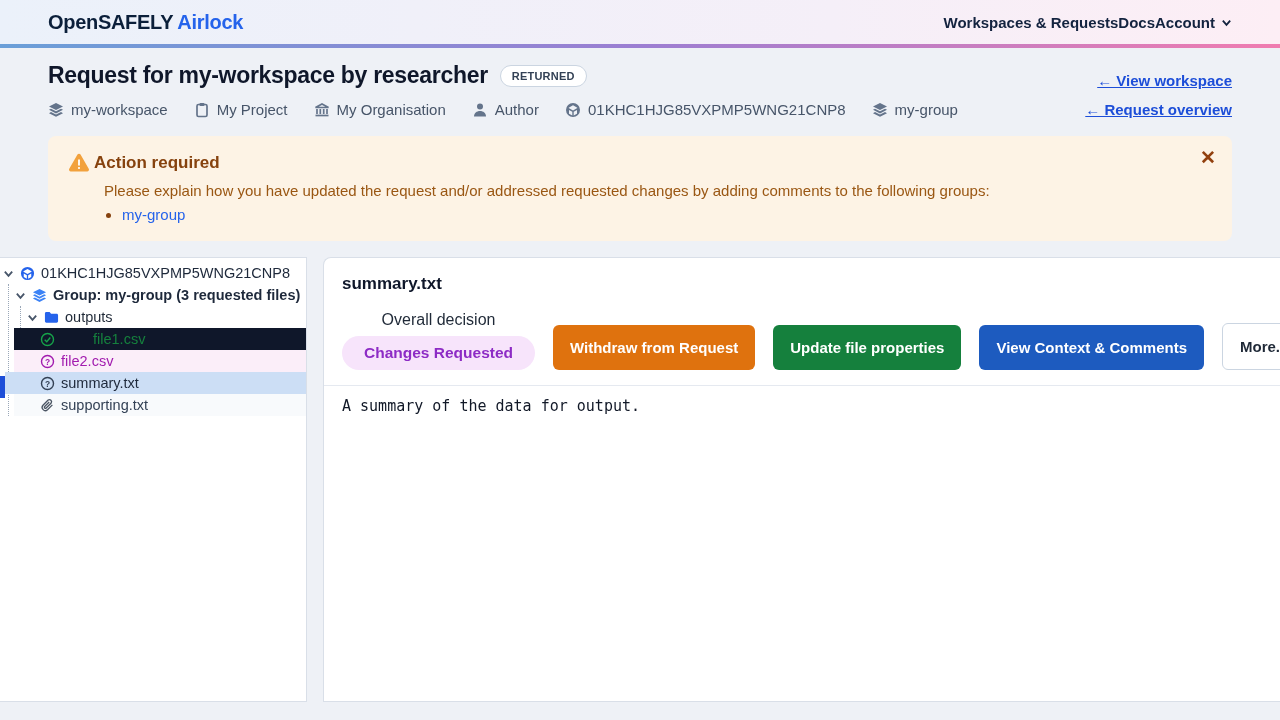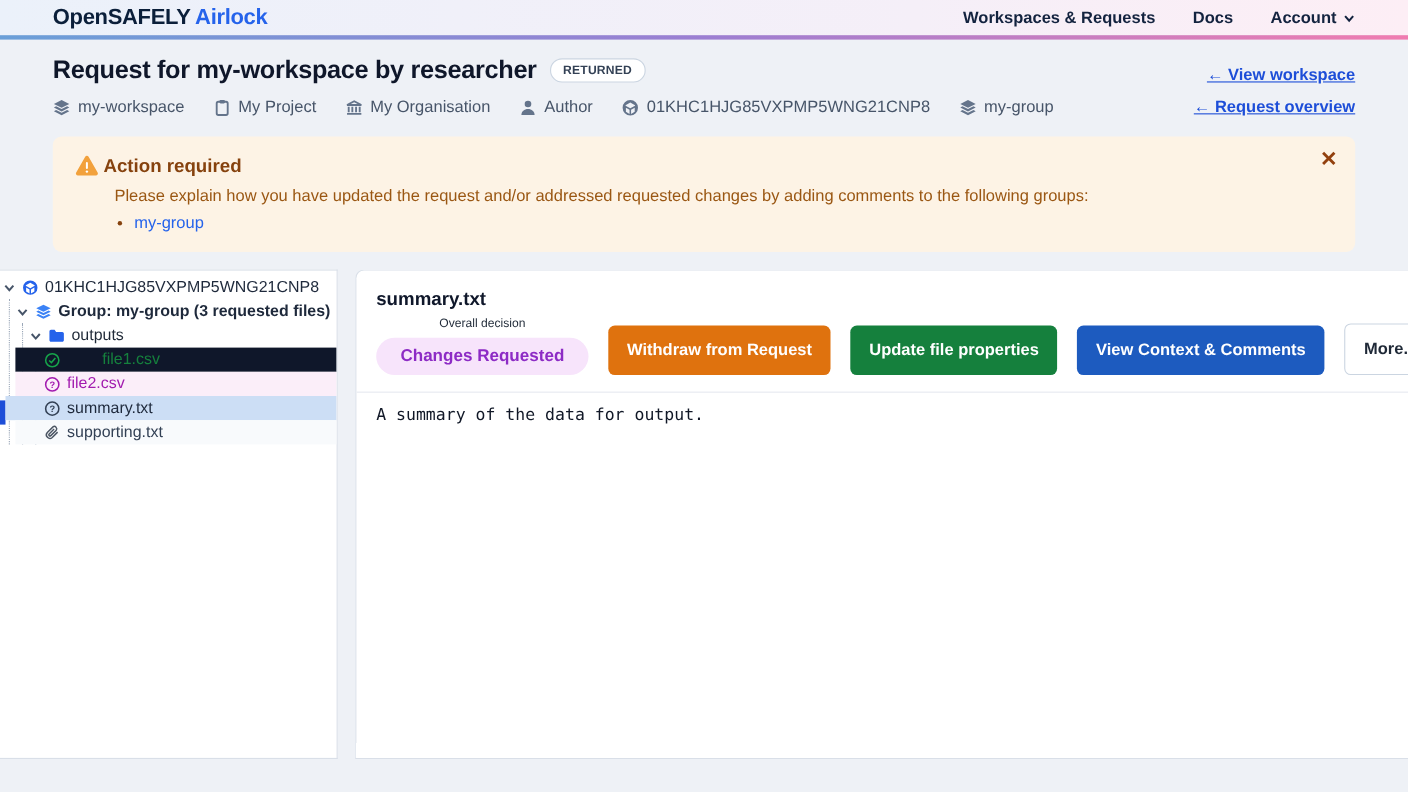--- a/index.html
+++ b/index.html
@@ -4,30 +4,30 @@
 <style>
   * { box-sizing: border-box; margin: 0; padding: 0; }
   html, body { width: 1280px; height: 720px; overflow: hidden; }
   body {
     font-family: "Liberation Sans", sans-serif;
     background: #eef1f6;
     color: #1f2937;
   }
   
   .topbar {
-    height: 32px;
+    height: 44px;
     background: linear-gradient(90deg, #ebf1fa 0%, #f5eff8 65%, #fdeef5 100%);
     display: flex; align-items: center; justify-content: space-between;
     padding: 0 48px 0 48px;
   }
   .topbar-grad { height: 4px; background: linear-gradient(90deg, #6a9fd8 0%, #9c7ed2 50%, #f07cb0 100%); }
   .logo { font-size: 20px; font-weight: bold; letter-spacing: -0.3px; cursor: pointer; }
   .logo .p1 { color: #0b1f3a; }
   .logo .p2 { color: #2563eb; }
-  .nav { display: flex; align-items: flex-start; gap: 34px; }
+  .nav { display: flex; align-items: flex-start; }
   .nav-item { font-size: 15px; font-weight: bold; color: #13233f; cursor: pointer; display: flex; align-items: center; gap: 6px; }
   .chev { width: 11px; height: 11px; stroke: #13233f; stroke-width: 2; fill: none; }
 
   
   .title-section { padding: 14px 48px 0 48px; }
   .title-row { display: flex; align-items: flex-end; justify-content: space-between; }
   .title-left { display: flex; align-items: center; gap: 12px; }
   h1 { font-size: 23px; font-weight: bold; color: #0f172a; letter-spacing: -0.3px; }
   .status-pill {
     background: #fff; border: 1px solid #cbd5e1; border-radius: 999px;
@@ -88,21 +88,21 @@
   .r-file.changes  { background: #fbeef9; color: #a21caf; }
   .r-file.selected { margin-left: 5px; padding-left: 35px; background: #ccdef5; color: #1e293b; }
   .r-file.supporting { background: #f8fafc; color: #334155; }
   .sel-bar { position: absolute; left: 0; top: 114px; width: 5px; height: 22px; background: #1d4ed8; }
 
   
   .mp-head { padding: 16px 18px 15px 18px; }
   .mp-title { font-size: 17px; font-weight: bold; color: #0f172a; }
   .decision-row { display: flex; align-items: flex-end; gap: 18px; margin-top: 6px; }
   .decision-col { display: flex; flex-direction: column; align-items: center; }
-  .decision-label { font-size: 11px; color: #1f2937; margin-bottom: 7px; }
+  .decision-label { font-size: 16px; color: #1f2937; margin-bottom: 7px; margin-top: 11px; }
   .decision-badge {
     background: #f7e4fb; color: #8d2bc5; font-weight: bold; font-size: 15.5px;
     padding: 8px 22px; border-radius: 999px; white-space: nowrap;
   }
   .btn {
     border: none; border-radius: 6px; font-family: "Liberation Sans", sans-serif;
     font-size: 15px; font-weight: bold; color: #fff; padding: 14px 17px;
     cursor: pointer; white-space: nowrap;
   }
   .btn-orange { background: #df720e; }

